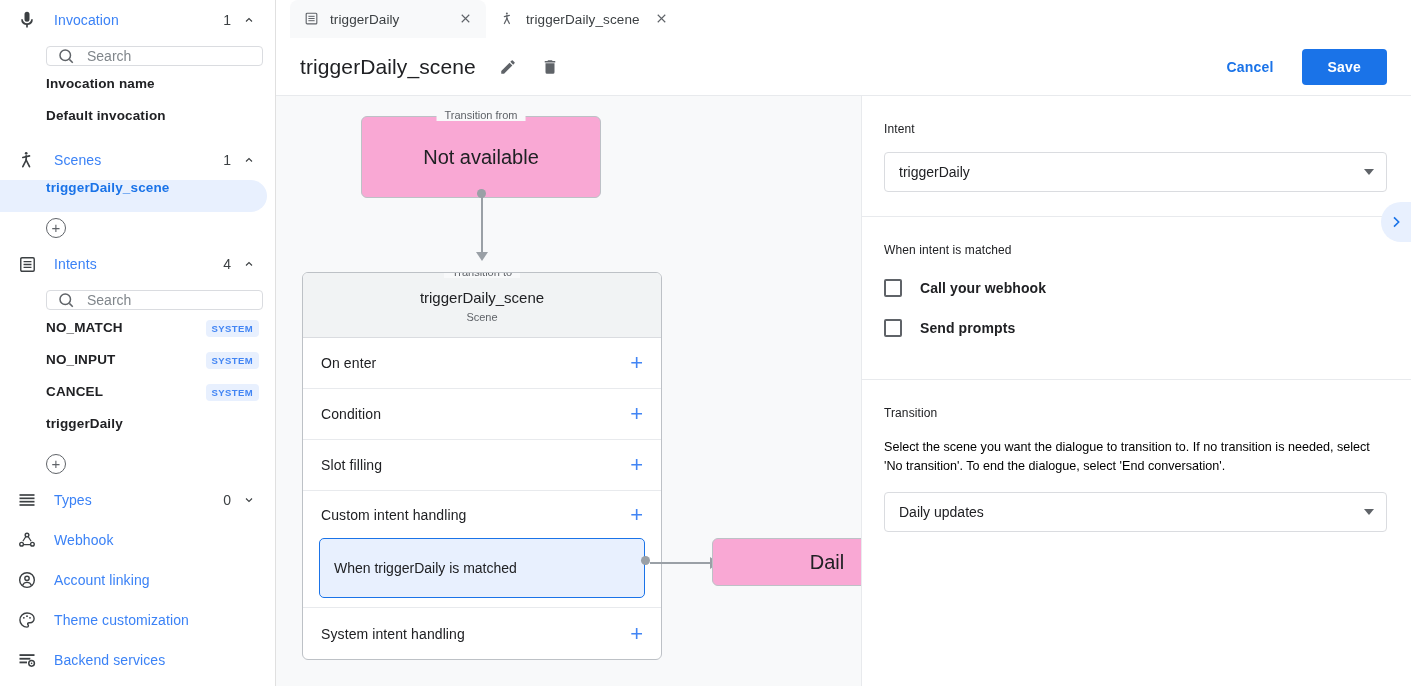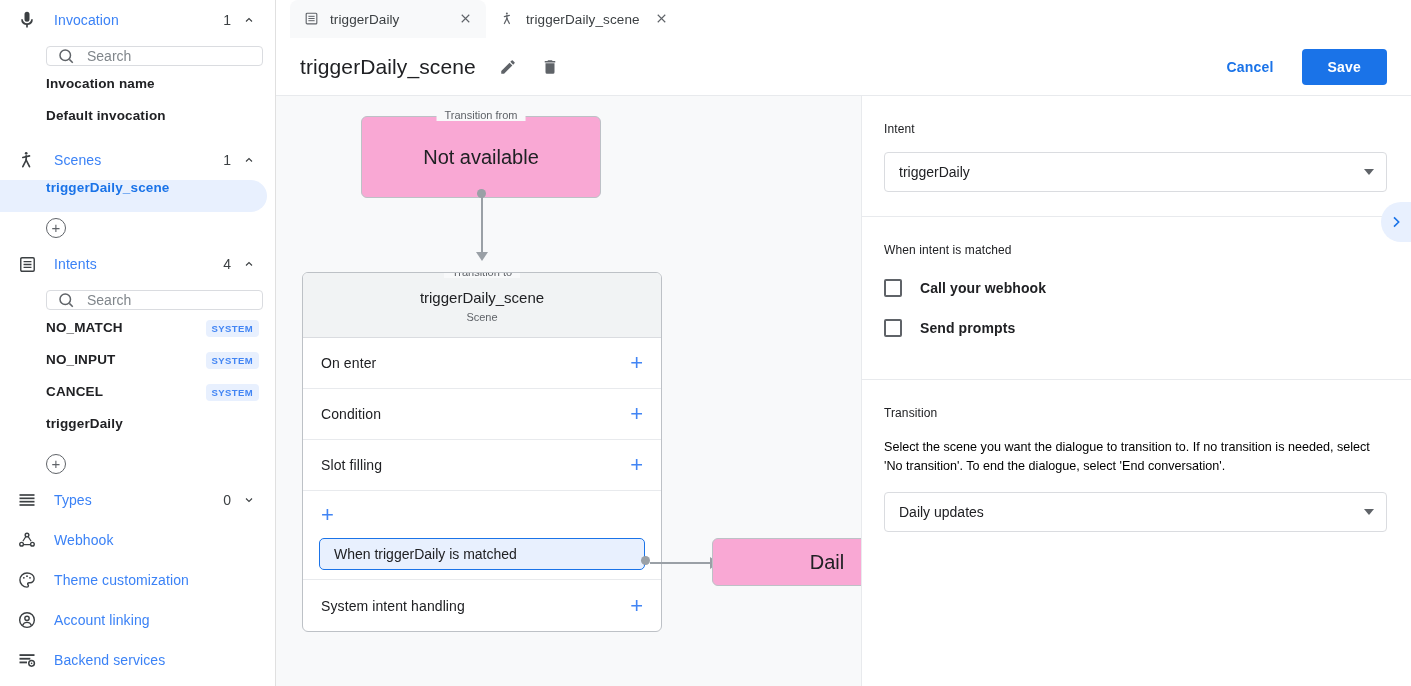--- a/index.html
+++ b/index.html
@@ -155,21 +155,21 @@
   .scene-row {
     height: 51px; display: flex; align-items: center;
     padding: 0 18px; border-bottom: 1px solid #e8eaed;
     font-size: 14px; color: #202124; cursor: pointer;
   }
   .scene-row:last-child { border-bottom: 0; }
   .scene-row .rl { flex: 1; letter-spacing: .1px; }
   .plus { color: #4285f4; font-size: 22px; line-height: 1; cursor: pointer; font-weight: 300; }
   .scene-sub-block { padding: 0 0 9px 0; border-bottom: 1px solid #e8eaed; }
   .handler-chip {
-    margin: 0 16px; height: 32px; background: #e8f0fe;
+    margin: 0 16px; height: 60px; background: #e8f0fe;
     border: 1px solid #1a73e8; border-radius: 5px;
     display: flex; align-items: center; padding: 0 14px;
     font-size: 14px; color: #202124; cursor: pointer;
   }
   .handler-chip-row { position: relative; }
   .dot {
     position: absolute; width: 9px; height: 9px; border-radius: 50%;
     background: #9aa0a6;
   }
   .edge-v {
@@ -367,37 +367,37 @@
             <circle cx="5.5" cy="17" r="2.2"></circle>
             <circle cx="18.5" cy="17" r="2.2"></circle>
             <path d="M10.6 8L7 13.5M13.4 8L17 13.5M8 17.5h8" stroke-width="1.4"></path>
           </svg>
       </span>
       <span class="nav-title">Webhook</span>
     </div>
     <div class="nav-section-head">
       <span class="nav-ico">
         <svg width="20" height="20" viewBox="0 0 24 24" fill="none" stroke="currentColor" stroke-width="1.7">
+            <circle cx="12" cy="12" r="8.8"></circle>
+            <circle cx="12" cy="10" r="2.6"></circle>
+            <path d="M6.8 18.4a5.6 5.6 0 0 1 10.4 0"></path>
+          </svg>
+      </span>
+      <span class="nav-title">Account linking</span>
+    </div>
+    <div class="nav-section-head">
+      <span class="nav-ico">
+        <svg width="20" height="20" viewBox="0 0 24 24" fill="none" stroke="currentColor" stroke-width="1.7">
             <path d="M12 3.5a8.5 8.5 0 1 0 0 17c1.1 0 1.7-.8 1.7-1.6 0-.5-.2-.8-.5-1.2-.3-.3-.4-.6-.4-1 0-.8.7-1.4 1.5-1.4h1.3A4.9 4.9 0 0 0 20.5 10c0-3.6-3.8-6.5-8.5-6.5z"></path>
             <circle cx="8.2" cy="9.4" r="1.1" fill="currentColor" stroke="none"></circle>
             <circle cx="12" cy="7.4" r="1.1" fill="currentColor" stroke="none"></circle>
             <circle cx="15.6" cy="9.4" r="1.1" fill="currentColor" stroke="none"></circle>
           </svg>
       </span>
       <span class="nav-title">Theme customization</span>
-    </div>
-    <div class="nav-section-head">
-      <span class="nav-ico">
-        <svg width="20" height="20" viewBox="0 0 24 24" fill="none" stroke="currentColor" stroke-width="1.7">
-            <circle cx="12" cy="12" r="8.8"></circle>
-            <circle cx="12" cy="10" r="2.6"></circle>
-            <path d="M6.8 18.4a5.6 5.6 0 0 1 10.4 0"></path>
-          </svg>
-      </span>
-      <span class="nav-title">Account linking</span>
     </div>
     <div class="nav-section-head">
       <span class="nav-ico">
         <svg width="20" height="20" viewBox="0 0 24 24" fill="currentColor">
             <rect x="3" y="5" width="18" height="2.2"></rect>
             <rect x="3" y="9.4" width="13" height="2.2"></rect>
             <rect x="3" y="13.8" width="9" height="2.2"></rect>
             <circle cx="17.5" cy="16" r="3.4" fill="none" stroke="currentColor" stroke-width="1.8"></circle>
             <circle cx="17.5" cy="16" r="1"></circle>
           </svg>
@@ -487,20 +487,21 @@
             <span class="rl">Condition</span>
             <span class="plus">+</span>
           </div>
           <div class="scene-row">
             <span class="rl">Slot filling</span>
             <span class="plus">+</span>
           </div>
 
           <div class="scene-sub-block">
             <div class="scene-row" style="border-bottom:0; height:47px;">
+              <span class="rl">Custom intent handling</span>
               <span class="plus">+</span>
             </div>
             <div class="handler-chip-row">
               <div class="handler-chip">When triggerDaily is matched</div>
               <div class="dot" style="right:11px; top:18px;"></div>
             </div>
           </div>
 
           <div class="scene-row">
             <span class="rl">System intent handling</span>

